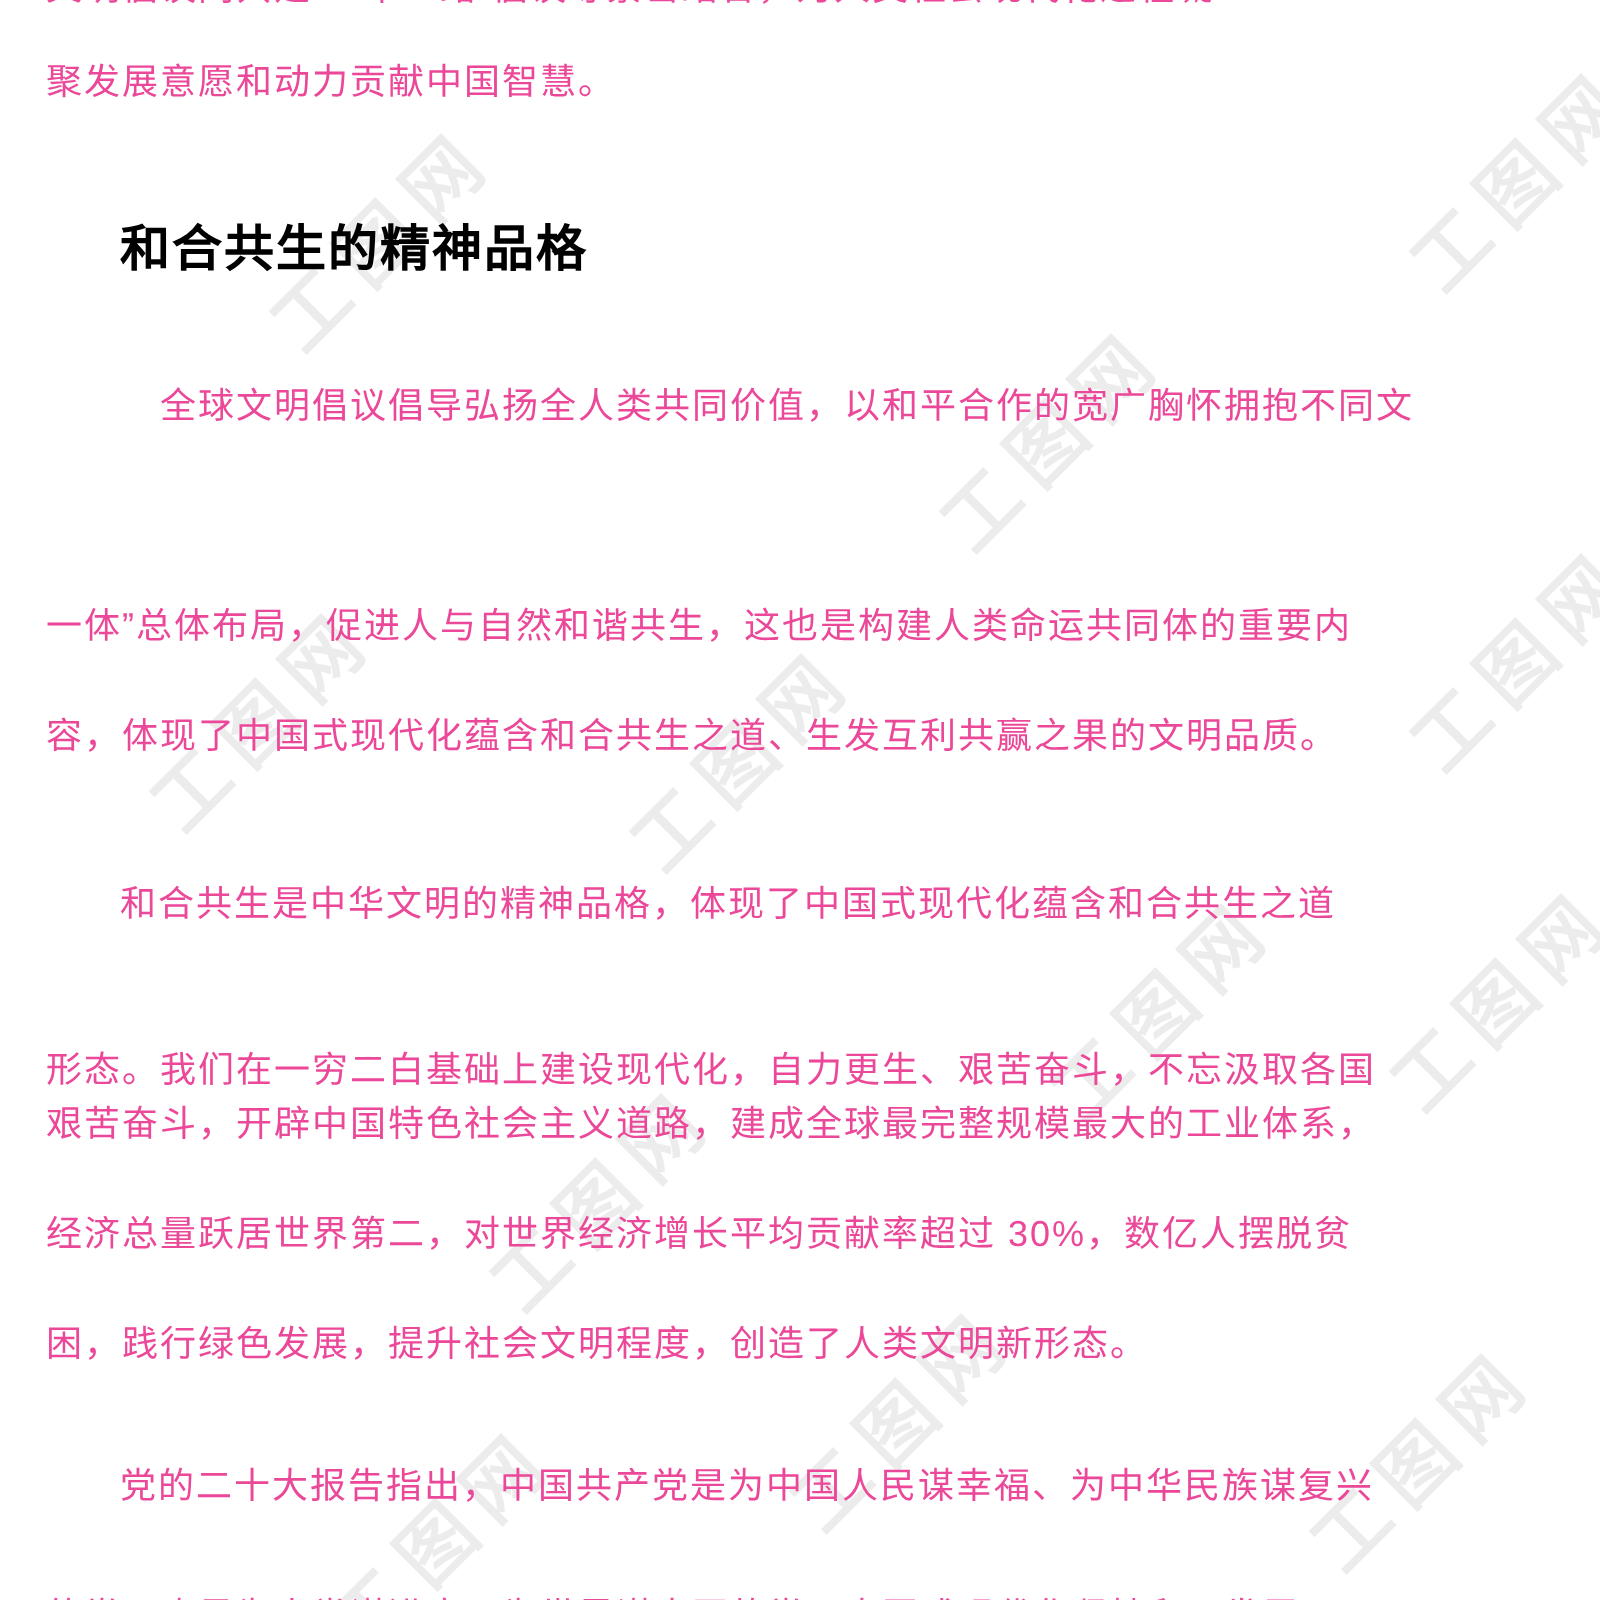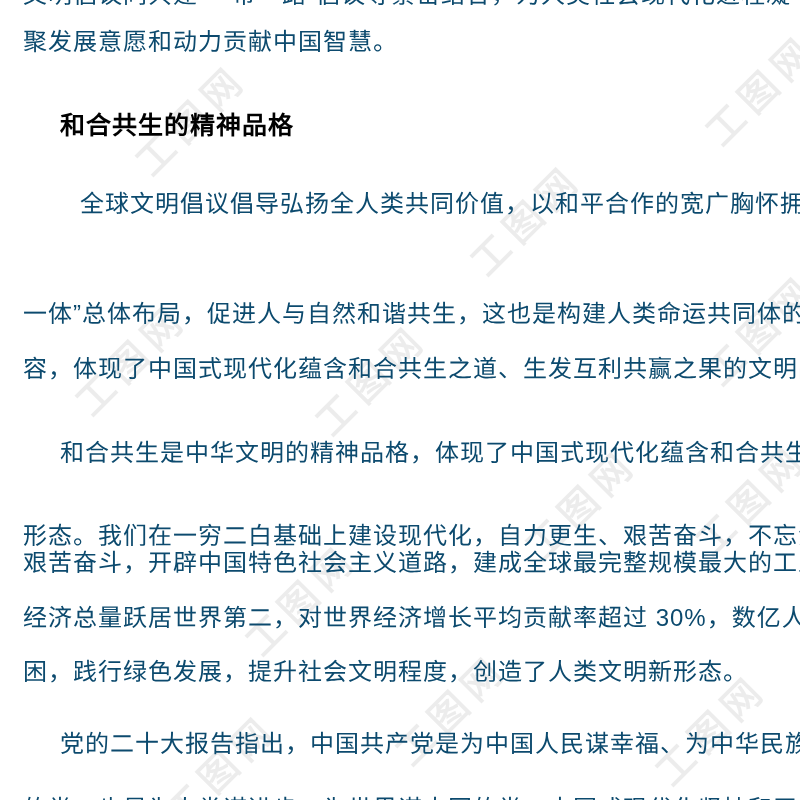--- a/index.html
+++ b/index.html
@@ -46,24 +46,24 @@
   .wmp12 { left: 150px; top: 740px; }
   
   .text-layer {
     position: absolute;
     inset: 0;
     z-index: 2;
   }
   .line {
     position: absolute;
     white-space: nowrap;
-    font-size: 24px;
+    font-size: 18px;
     line-height: 23px;
     letter-spacing: 1px;
-    color: #0c4a6e;
+    color: #ec4899;
   }
   .cont  { left: 23px; }   
   .first { left: 60px; }   
   .heading {
     font-weight: bold;
     font-size: 25px;
     color: #000000;
   }
   .l0  { top: -17px; }
   .l1  { top: 30px;  }

